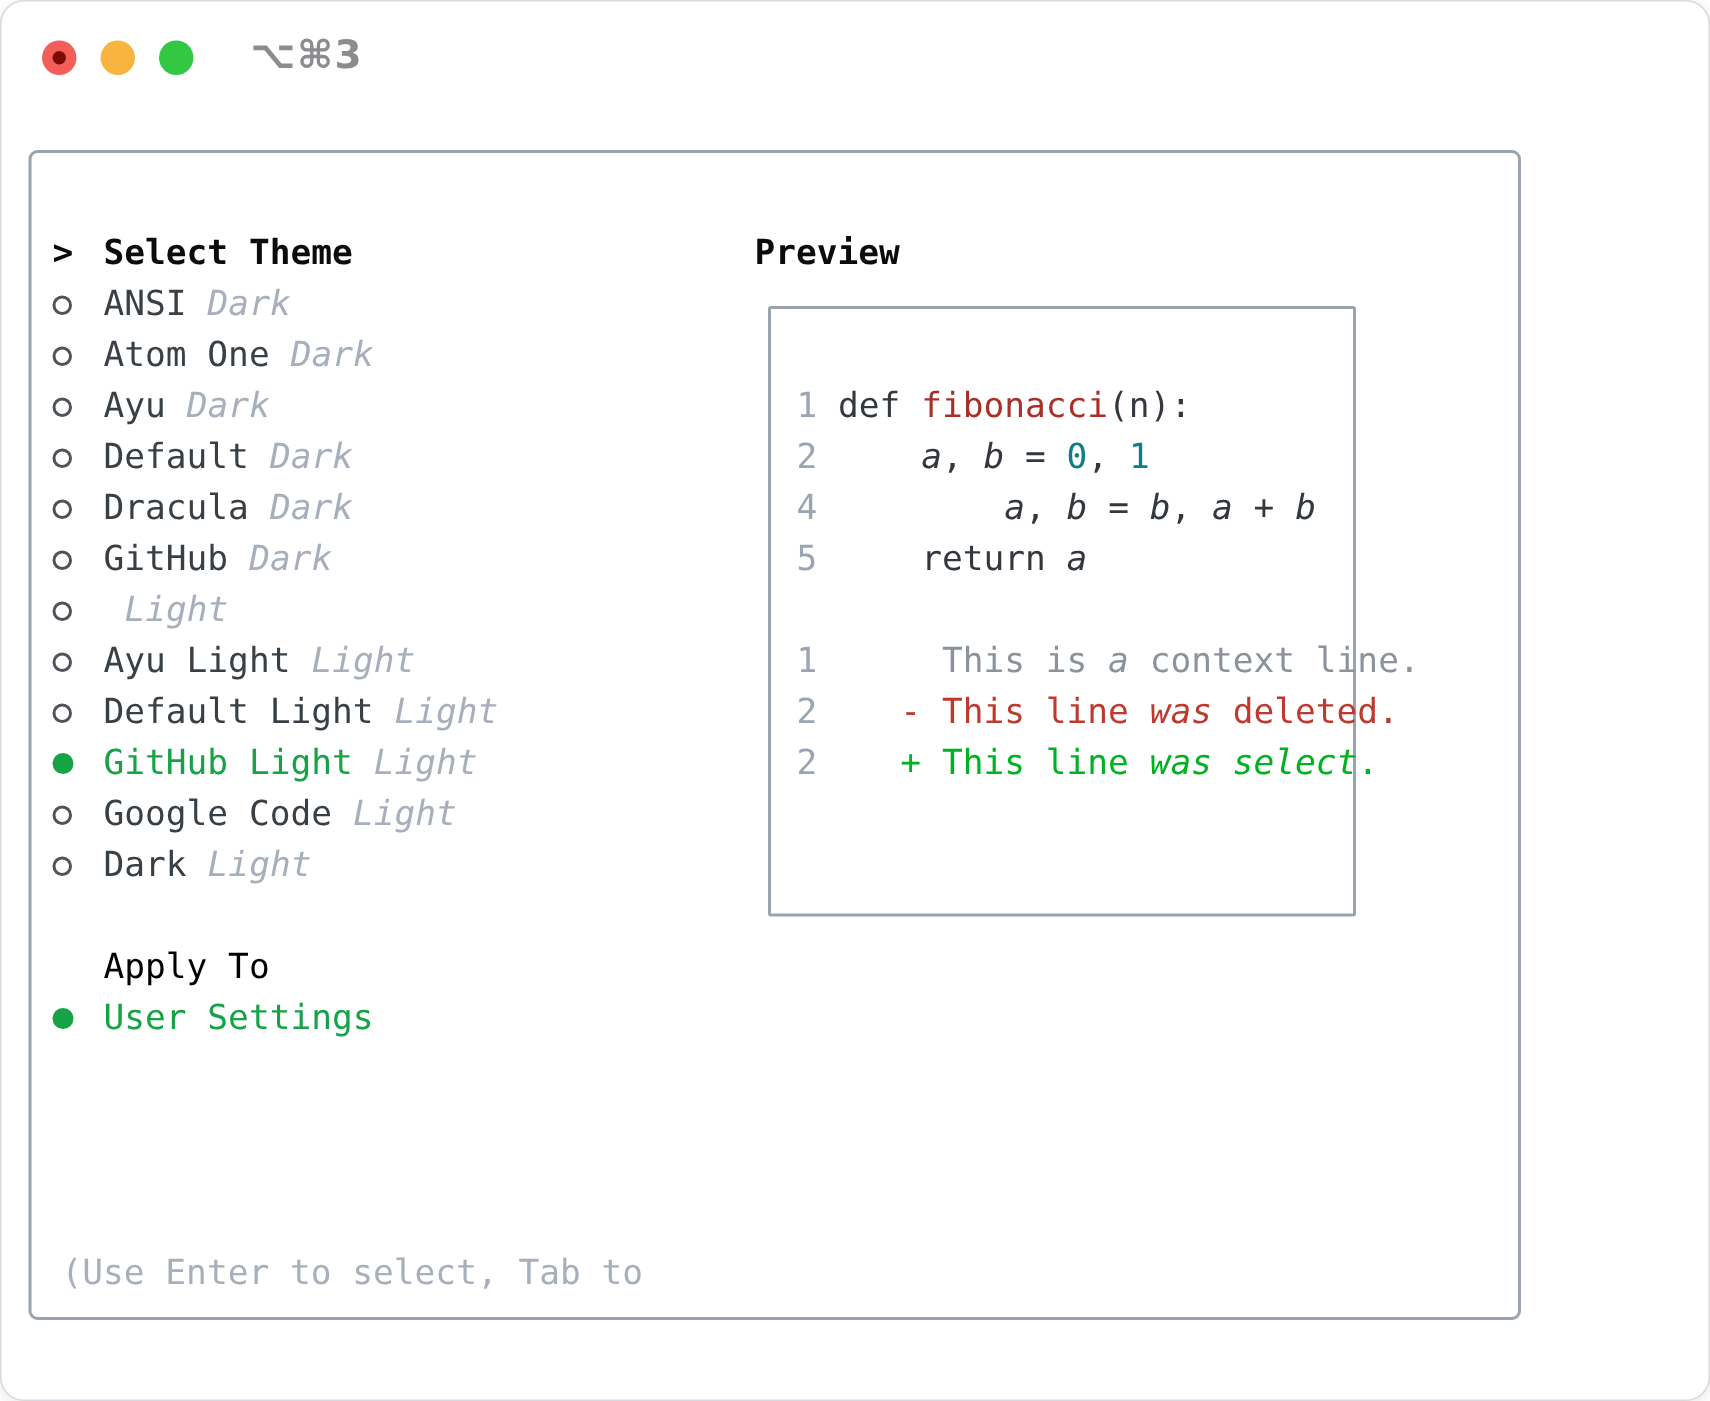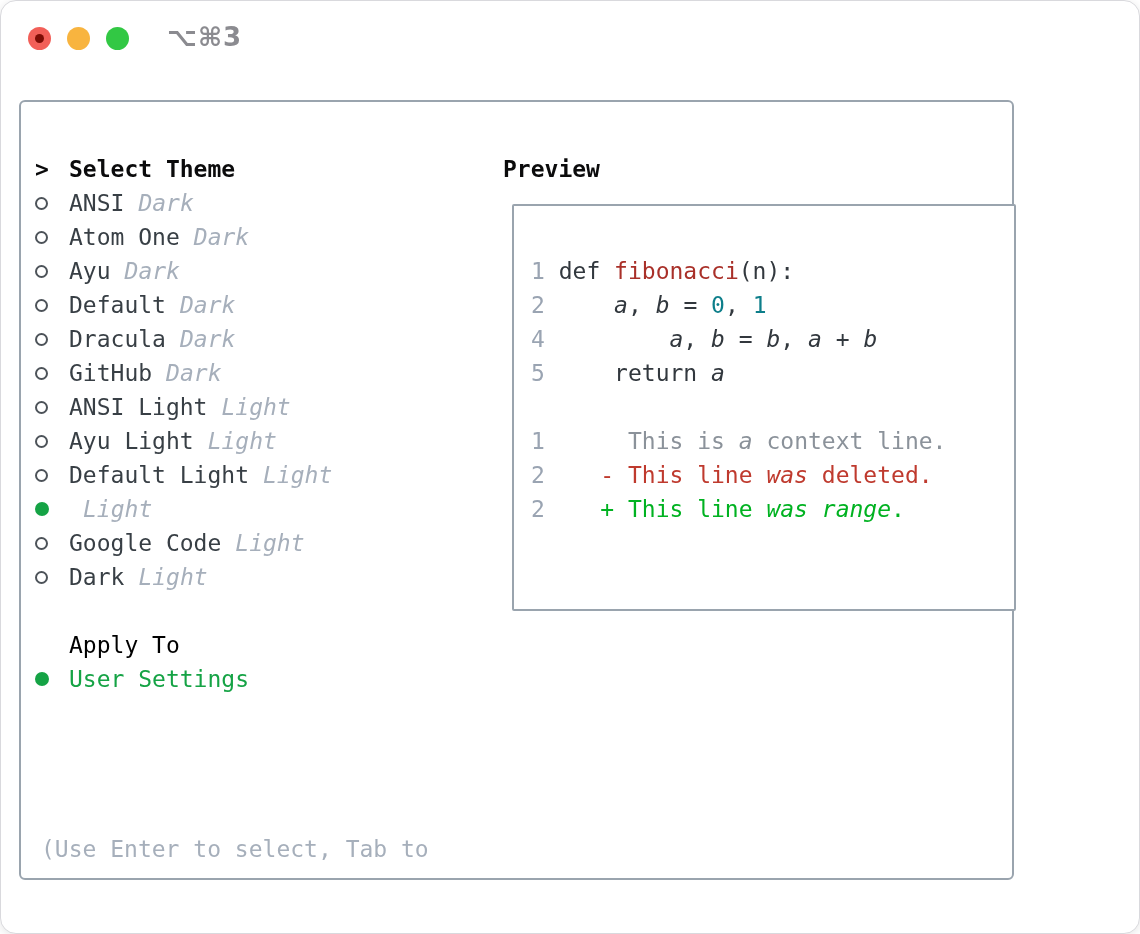--- a/index.html
+++ b/index.html
@@ -35,21 +35,21 @@
   .variant{color:#a6afbb;font-style:italic;margin-left:14px;}
 
   .themes-block{position:absolute;left:14px;top:50px;}
   .apply-block{position:absolute;left:14px;top:526px;}
   .subhdr{color:#000000;}
   .hint{position:absolute;left:20px;top:662px;color:#a6afbb;font-size:23px;line-height:34px;white-space:pre;}
 
   
   .preview-hdr{position:absolute;left:482px;top:50px;height:34px;line-height:34px;
                font-weight:bold;color:#0b0b0c;text-align:center;}
-  .preview-box{position:absolute;left:491px;top:102px;width:504px;height:407px;box-sizing:border-box;
+  .preview-box{position:absolute;left:491px;top:102px;width:392px;height:407px;box-sizing:border-box;
                border:2px solid #9aa4ae;border-radius:2px;background:#ffffff;}
   .codewrap{position:absolute;left:17px;top:48px;}
   .cl{height:34px;line-height:34px;font-size:23px;white-space:pre;}
 
   .seg-ln{color:#9aa4b2;}
   .seg-code{color:#32383e;}
   .seg-func{color:#a93029;}
   .seg-num{color:#0d7e8a;}
   .seg-call{color:#1488d4;font-style:italic;}
   .seg-var{color:#32383e;font-style:italic;}
@@ -81,24 +81,24 @@
         <span class="marker"><span class="prompt">&gt;</span></span>
         <span class="hdr">Select Theme</span>
       </div>
 
     <div class="row"><span class="marker"><span class="ring"></span></span><span class="name">ANSI</span><span class="variant">Dark</span></div>
         <div class="row"><span class="marker"><span class="ring"></span></span><span class="name">Atom One</span><span class="variant">Dark</span></div>
         <div class="row"><span class="marker"><span class="ring"></span></span><span class="name">Ayu</span><span class="variant">Dark</span></div>
         <div class="row"><span class="marker"><span class="ring"></span></span><span class="name">Default</span><span class="variant">Dark</span></div>
         <div class="row"><span class="marker"><span class="ring"></span></span><span class="name">Dracula</span><span class="variant">Dark</span></div>
         <div class="row"><span class="marker"><span class="ring"></span></span><span class="name">GitHub</span><span class="variant">Dark</span></div>
-        <div class="row"><span class="marker"><span class="ring"></span></span><span class="name">ANSI Light</span><span class="variant">Light</span></div>
+        <div class="row"><span class="marker"><span class="ring"></span></span><span class="variant">Light</span></div>
         <div class="row"><span class="marker"><span class="ring"></span></span><span class="name">Ayu Light</span><span class="variant">Light</span></div>
         <div class="row"><span class="marker"><span class="ring"></span></span><span class="name">Default Light</span><span class="variant">Light</span></div>
-        <div class="row"><span class="marker"><span class="dot"></span></span><span class="variant">Light</span></div>
+        <div class="row"><span class="marker"><span class="dot"></span></span><span class="name sel">GitHub Light</span><span class="variant">Light</span></div>
         <div class="row"><span class="marker"><span class="ring"></span></span><span class="name">Google Code</span><span class="variant">Light</span></div>
         <div class="row"><span class="marker"><span class="ring"></span></span><span class="name">Dark</span><span class="variant">Light</span></div>
       </div>
 
     <div class="apply-block">
       <div class="row">
         <span class="marker"></span>
         <span class="subhdr">Apply To</span>
       </div>
 
@@ -115,18 +115,18 @@
     <div class="preview-box">
       <div class="codewrap">
 
       <div class="cl"><span class="seg-ln">1</span><span class="seg-code"> def </span><span class="seg-func">fibonacci</span><span class="seg-code">(n):</span></div>
           <div class="cl"><span class="seg-ln">2</span><span class="seg-code">     </span><span class="seg-var">a</span><span class="seg-code">, </span><span class="seg-var">b</span><span class="seg-code"> = </span><span class="seg-num">0</span><span class="seg-code">, </span><span class="seg-num">1</span></div>
           <div class="cl"><span class="seg-ln">4</span><span class="seg-code">         </span><span class="seg-var">a</span><span class="seg-code">, </span><span class="seg-var">b</span><span class="seg-code"> = </span><span class="seg-var">b</span><span class="seg-code">, </span><span class="seg-var">a</span><span class="seg-code"> + </span><span class="seg-var">b</span></div>
           <div class="cl"><span class="seg-ln">5</span><span class="seg-code">     return </span><span class="seg-var">a</span></div>
           <div class="cl">&nbsp;</div>
           <div class="cl"><span class="seg-ln">1</span><span class="seg-ctx">      This is </span><span class="seg-ctxi">a</span><span class="seg-ctx"> context line.</span></div>
           <div class="cl"><span class="seg-ln">2</span><span class="seg-del">    - This line </span><span class="seg-deli">was</span><span class="seg-del"> deleted.</span></div>
-          <div class="cl"><span class="seg-ln">2</span><span class="seg-add">    + This line </span><span class="seg-addi">was</span><span class="seg-add"> </span><span class="seg-addi">range</span><span class="seg-add">.</span></div>
+          <div class="cl"><span class="seg-ln">2</span><span class="seg-add">    + This line </span><span class="seg-addi">was</span><span class="seg-add"> </span><span class="seg-addi">select</span><span class="seg-add">.</span></div>
         </div>
     </div>
 
   </div>
 </div>
 
 </body></html>

